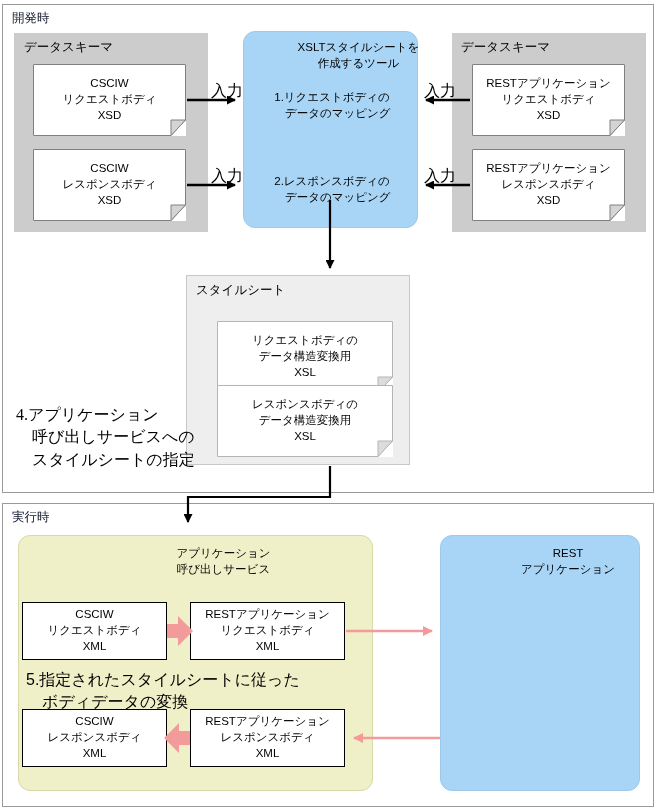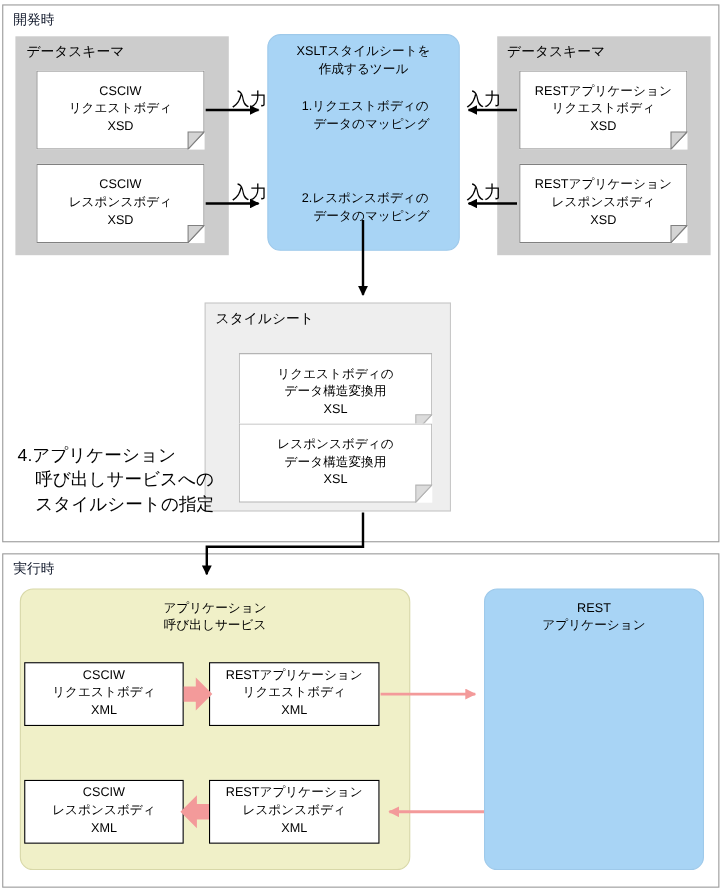--- a/index.html
+++ b/index.html
@@ -110,20 +110,21 @@
   }
   .round-title {
     position: absolute;
     left: 0;
     right: 0;
     text-align: center;
     font-size: 11.5px;
     line-height: 1.4;
     color: #000;
     white-space: pre-line;
+    padding-left: 28px;
   }
 
   
   .step-text {
     position: absolute;
     font-size: 11.5px;
     line-height: 1.4;
     color: #000;
     white-space: pre-line;
   }
@@ -231,21 +232,21 @@
   <div class="doc-box" style="left:217px; top:385px; width:176px; height:72px;">
     <svg class="doc-shape" viewBox="0 0 176 72" preserveAspectRatio="none">
       <path d="M0.5,0.5 H175.5 V56 L161,71.5 H0.5 Z" fill="#ffffff" stroke="#b4b4b4" stroke-width="1"></path>
       <path d="M175.5,56 L161,71.5 L161,56 Z" fill="#dcdcdc" stroke="#b4b4b4" stroke-width="1"></path>
     </svg>
     <div class="doc-text">レスポンスボディの
 データ構造変換用
 XSL</div>
   </div>
 
-  <div class="note" style="left:16px; top:404px;">4.アプリケーション
+  <div class="note" style="left:16px; top:404px;font-family:Liberation Serif, serif;">4.アプリケーション
 　呼び出しサービスへの
 　スタイルシートの指定</div>
 
   <div class="phase-frame" style="left:2px; top:503px; width:652px; height:304px;"></div>
   <div class="phase-label" style="left:12px; top:511px;">実行時</div>
 
   <div class="round-box yellow" style="left:18px; top:535px; width:355px; height:256px;"></div>
   <div class="round-title" style="left:18px; top:545px; width:355px;">アプリケーション
 呼び出しサービス</div>
 
@@ -263,20 +264,22 @@
     <div class="rb-text">CSCIW
 レスポンスボディ
 XML</div>
   </div>
   <div class="rect-box" style="left:190px; top:709px; width:155px; height:58px;">
     <div class="rb-text">RESTアプリケーション
 レスポンスボディ
 XML</div>
   </div>
 
+  <div class="note" style="left:26px; top:669px;">5.指定されたスタイルシートに従った
+　ボディデータの変換</div>
 
   <div class="round-box blue" style="left:440px; top:535px; width:200px; height:256px;"></div>
   <div class="round-title" style="left:440px; top:545px; width:200px;">REST
 アプリケーション</div>
 
   <svg id="arrows">
     <defs>
       <marker id="blkArrow" markerWidth="9" markerHeight="9" refX="8" refY="4.5" orient="auto" markerUnits="userSpaceOnUse">
         <path d="M0,0 L9,4.5 L0,9 Z" fill="#000000"></path>
       </marker>

